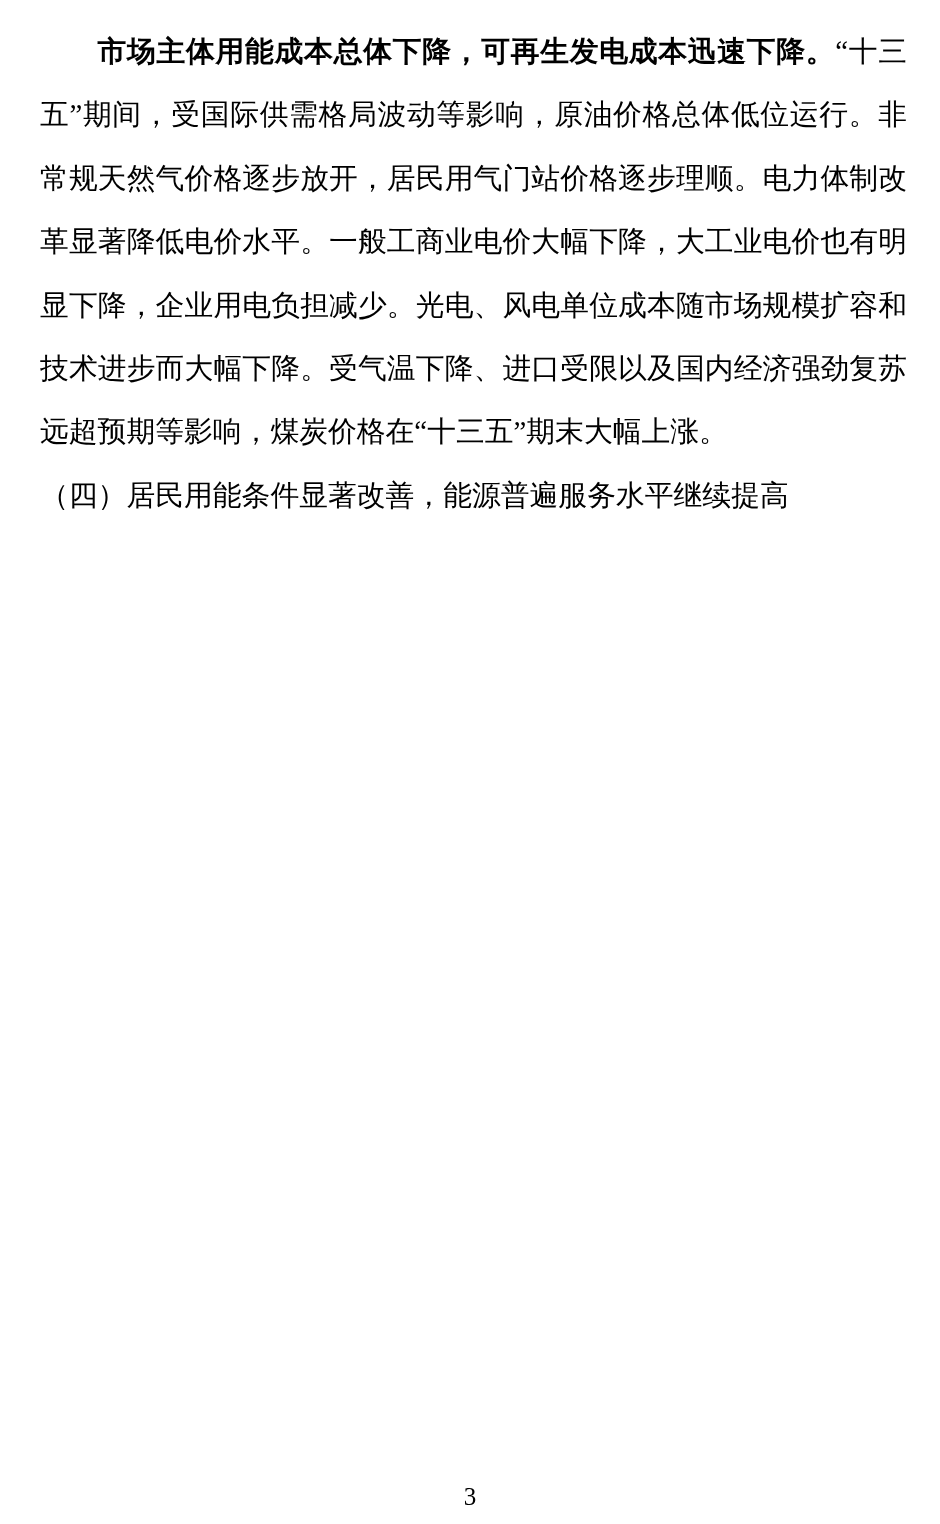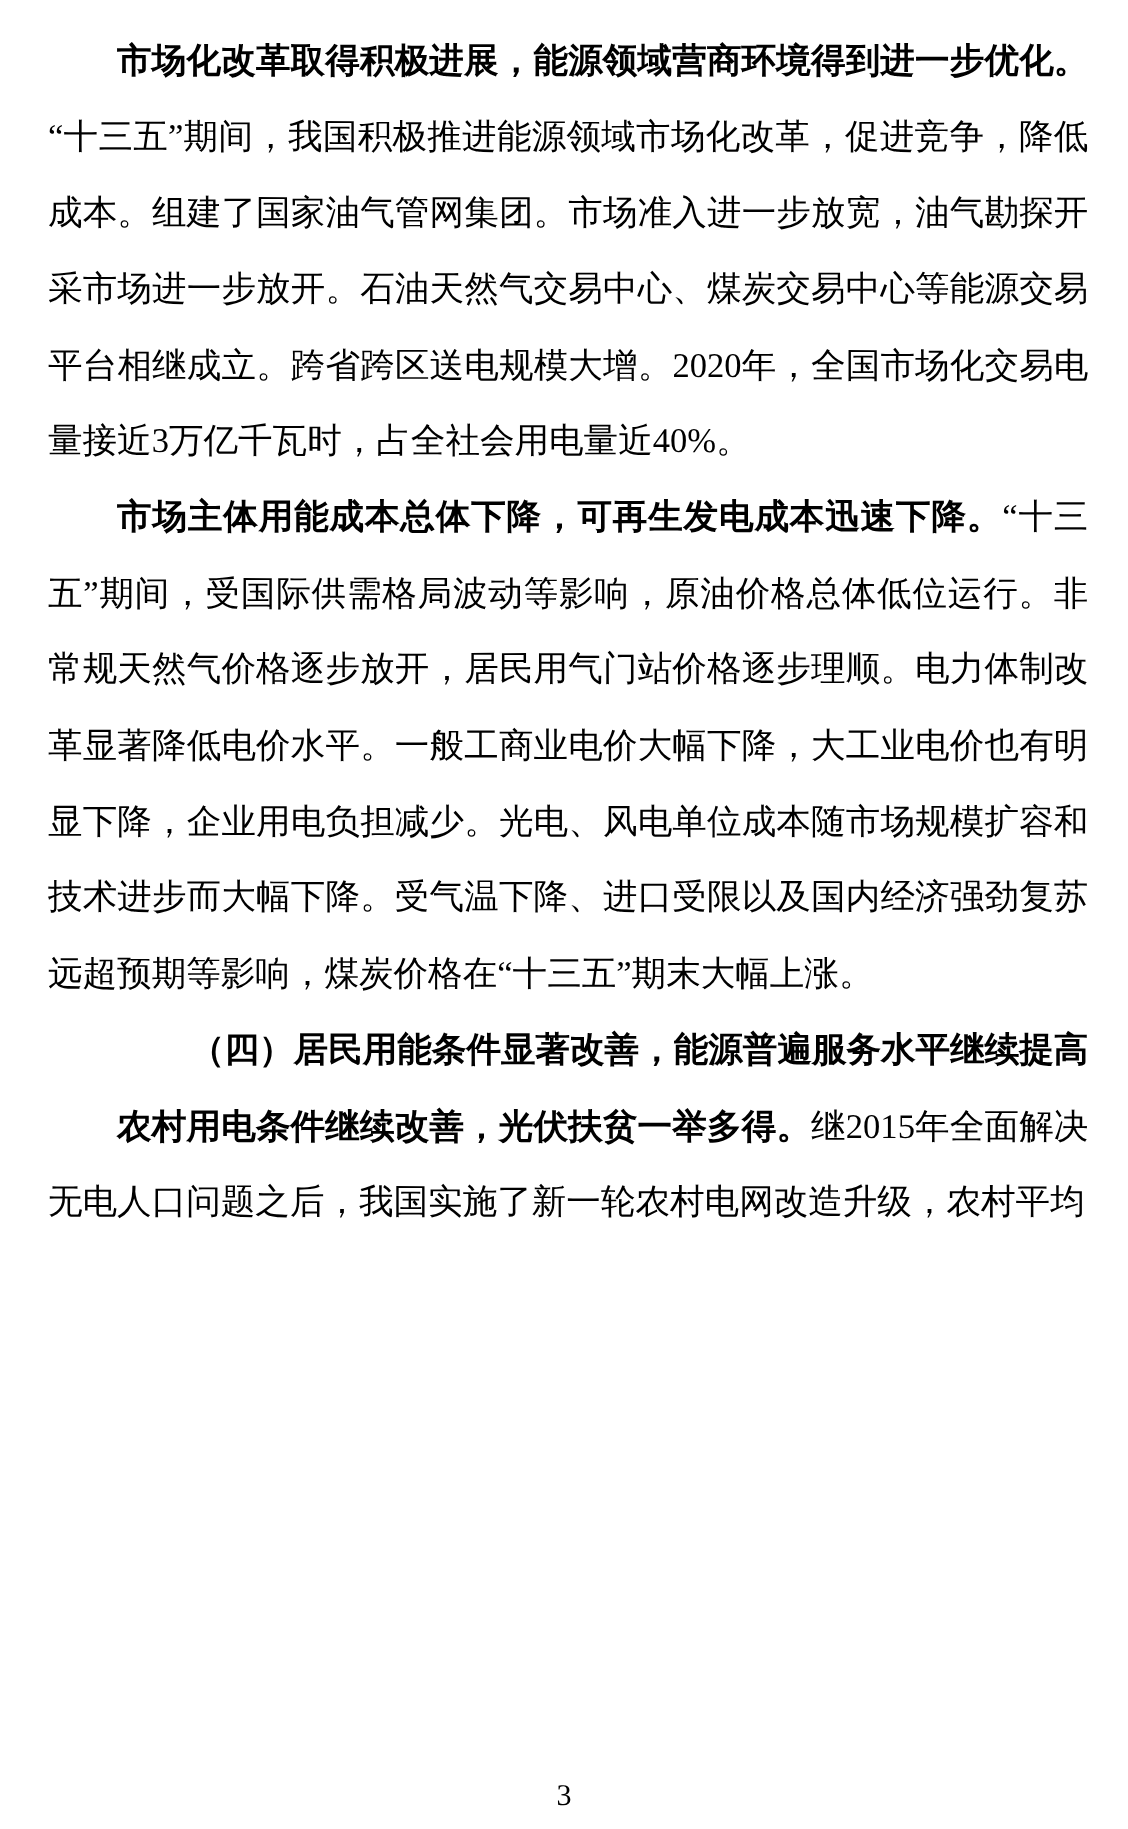--- a/index.html
+++ b/index.html
@@ -27,46 +27,44 @@
   .para {
     margin: 0;
     text-align: justify;
     text-indent: 2em;
   }
   .para .lead {
     font-weight: bold;
   }
   .heading {
     margin: 0;
-    font-weight: bold;
-    text-align: right;
+    font-weight: normal;
+    text-align: left;
     text-indent: 0;
   }
   .page-number {
     position: absolute;
     bottom: 12px;
     left: 0;
     width: 100%;
     text-align: center;
     font-size: 25px;
     line-height: 30px;
     font-family: "Liberation Serif", "DejaVu Serif", serif;
   }
 </style>
 </head>
 <body>
 
 <div class="page">
   <div class="content">
 
-    <p class="para"><span class="lead">市场化改革取得积极进展，能源领域营商环境得到进一步优化。</span><span>“十三五”期间，我国积极推进能源领域市场化改革，促进竞争，降低成本。组建了国家油气管网集团。市场准入进一步放宽，油气勘探开采市场进一步放开。石油天然气交易中心、煤炭交易中心等能源交易平台相继成立。跨省跨区送电规模大增。2020年，全国市场化交易电量接近3万亿千瓦时，占全社会用电量近40%。</span></p>
 
     <p class="para"><span class="lead">市场主体用能成本总体下降，可再生发电成本迅速下降。</span><span>“十三五”期间，受国际供需格局波动等影响，原油价格总体低位运行。非常规天然气价格逐步放开，居民用气门站价格逐步理顺。电力体制改革显著降低电价水平。一般工商业电价大幅下降，大工业电价也有明显下降，企业用电负担减少。光电、风电单位成本随市场规模扩容和技术进步而大幅下降。受气温下降、进口受限以及国内经济强劲复苏远超预期等影响，煤炭价格在“十三五”期末大幅上涨。</span></p>
 
     <p class="para heading">（四）居民用能条件显著改善，能源普遍服务水平继续提高</p>
 
 
-    <p class="para"><span class="lead">农村用电条件继续改善，光伏扶贫一举多得。</span><span>继2015年全面解决无电人口问题之后，我国实施了新一轮农村电网改造升级，农村平均</span></p>
 
   </div>
 
   <div class="page-number">3</div>
 </div>
 
 </body></html>

